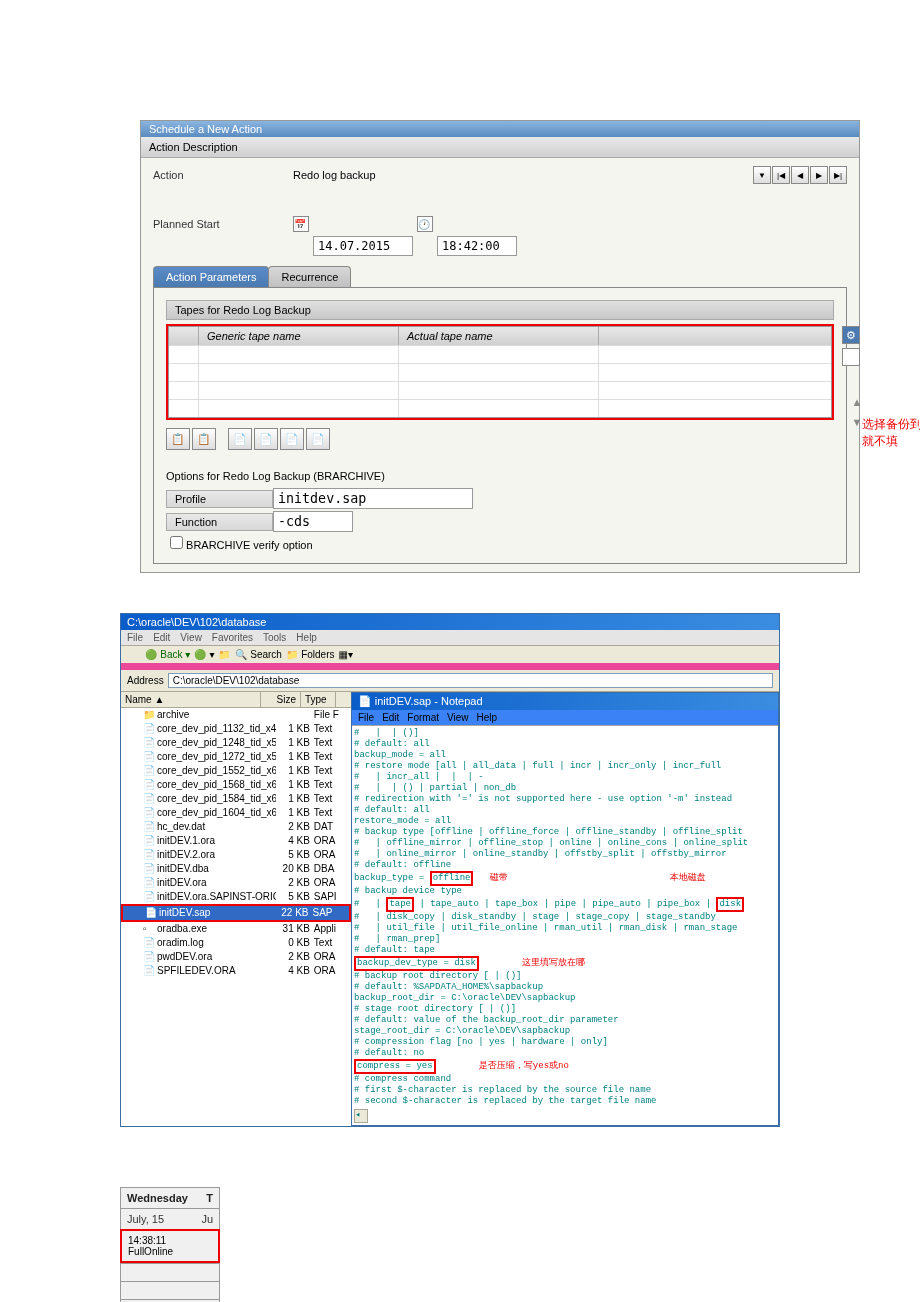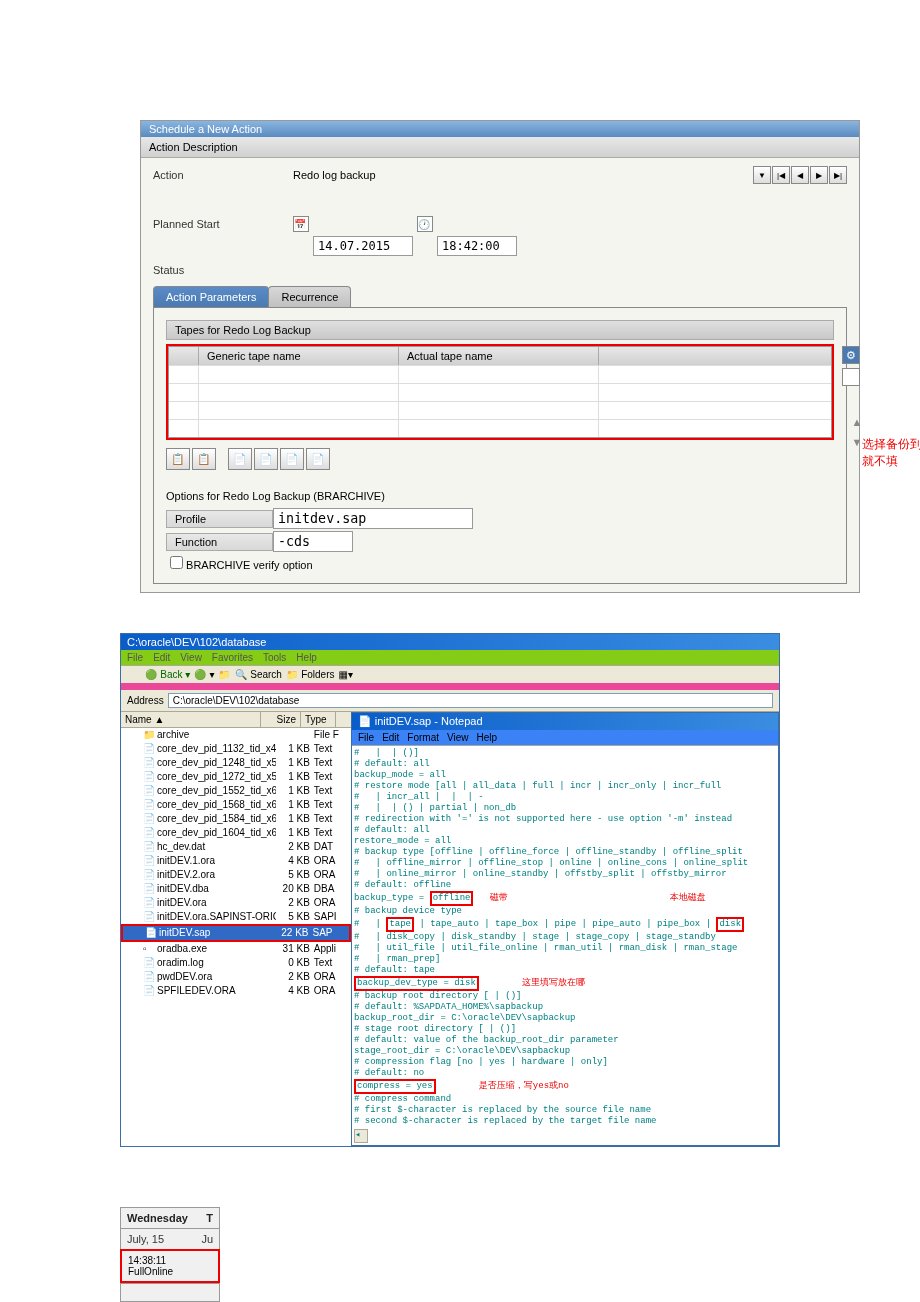--- a/index.html
+++ b/index.html
@@ -21,21 +21,21 @@
     .tabs { display: flex; margin-top: 10px; }
     .tab { padding: 4px 12px; background: linear-gradient(to bottom, #d8d8d8, #c0c0c0); border: 1px solid #888; border-bottom: none; border-radius: 4px 4px 0 0; margin-right: -1px; }
     .tab.active { background: linear-gradient(to bottom, #5a8bc8, #4a7ab0); color: #fff; }
     .tab-content { border: 1px solid #888; padding: 12px; background: #f5f5f0; }
     
     .sub-section { margin-bottom: 12px; }
     .sub-header { background: linear-gradient(to bottom, #e0e0e0, #c8c8c8); padding: 3px 8px; border: 1px solid #aaa; }
     .table-container { border: 2px solid #e00; margin-top: 4px; position: relative; }
     .table-inner { border: 1px solid #999; background: #fff; }
     .table-header-row { display: flex; background: linear-gradient(to bottom, #e8e8e8, #d0d0d0); }
-    .th { padding: 3px 8px; border-right: 1px solid #aaa; }
+    .th { padding: 3px 8px; border-right: 1px solid #aaa; font-style: italic; }
     .th1 { width: 30px; }
     .th2 { width: 200px; }
     .th3 { width: 200px; }
     .table-body-row { display: flex; height: 18px; border-top: 1px solid #ddd; }
     .td { border-right: 1px solid #ddd; }
     .table-side { position: absolute; right: -40px; top: 0; width: 30px; }
     .side-box { width: 18px; height: 18px; border: 1px solid #888; background: #fff; margin-bottom: 4px; display: flex; align-items: center; justify-content: center; }
     .anno-red { color: #e00; font-size: 12px; position: absolute; right: -200px; top: 90px; width: 170px; }
     
     .toolbar-btns { display: flex; gap: 2px; margin-top: 8px; }
@@ -43,21 +43,21 @@
     
     .options { margin-top: 20px; }
     .opt-row { display: flex; align-items: center; margin-bottom: 2px; }
     .opt-label { width: 107px; padding: 2px 8px; background: linear-gradient(to bottom, #e8e8e8, #d8d8d8); border: 1px solid #aaa; }
     .opt-input { border: 1px solid #999; padding: 2px 4px; width: 200px; font-family: monospace; background: #fff; }
     .checkbox-row { margin-top: 4px; padding-left: 4px; }
     
     
     .explorer-wrap { margin: 40px 0 0 120px; width: 660px; border: 1px solid #3a6ea5; position: relative; }
     .exp-title { background: linear-gradient(to right, #0a5dc9, #3a8de0); color: #fff; padding: 2px 6px; font-size: 11px; }
-    .exp-menu { background: #84cc16; padding: 2px 6px; font-size: 10px; border-bottom: 1px solid #aca899; }
+    .exp-menu { background: #e5e5e5; padding: 2px 6px; font-size: 10px; border-bottom: 1px solid #aca899; }
     .exp-menu span { margin-right: 10px; color: #555; }
     .exp-toolbar { background: #ece9d8; padding: 3px 24px; display: flex; align-items: center; gap: 4px; border-bottom: 7px solid #ec4899; font-size: 10px; }
     .exp-addr { background: #ece9d8; padding: 3px 6px; display: flex; align-items: center; gap: 4px; border-bottom: 1px solid #aca899; font-size: 10px; }
     .exp-addr input { flex: 1; border: 1px solid #7f9db9; padding: 1px 4px; font-size: 10px; }
     .exp-body { display: flex; background: #fff; }
     .file-list { width: 230px; font-size: 10px; }
     .fl-header { display: flex; background: #ece9d8; border-bottom: 1px solid #aca899; }
     .fl-h { padding: 2px 4px; border-right: 1px solid #aca899; }
     .fl-row { display: flex; padding: 0 4px; line-height: 14px; }
     .fl-name { width: 140px; overflow: hidden; white-space: nowrap; margin-left: 18px; }
@@ -106,23 +106,20 @@
       </div>
     </div>
     <div class="form-row">
       <div class="form-label">Planned Start</div>
       <div class="form-value">
         <span class="icon-cal">📅</span>
         <input class="text-input" style="width: 100px;" value="14.07.2015">
         <span class="icon-clock">🕐</span>
         <input class="text-input" style="width: 80px;" value="18:42:00">
       </div>
-    </div>
-    <div class="form-row">
-      <div class="form-label">Status</div>
     </div>
 
     <div class="tabs">
       <div class="tab active">Action Parameters</div>
       <div class="tab">Recurrence</div>
     </div>
     <div class="tab-content">
       <div class="sub-section">
         <div class="sub-header">Tapes for Redo Log Backup</div>
         <div class="table-container">

